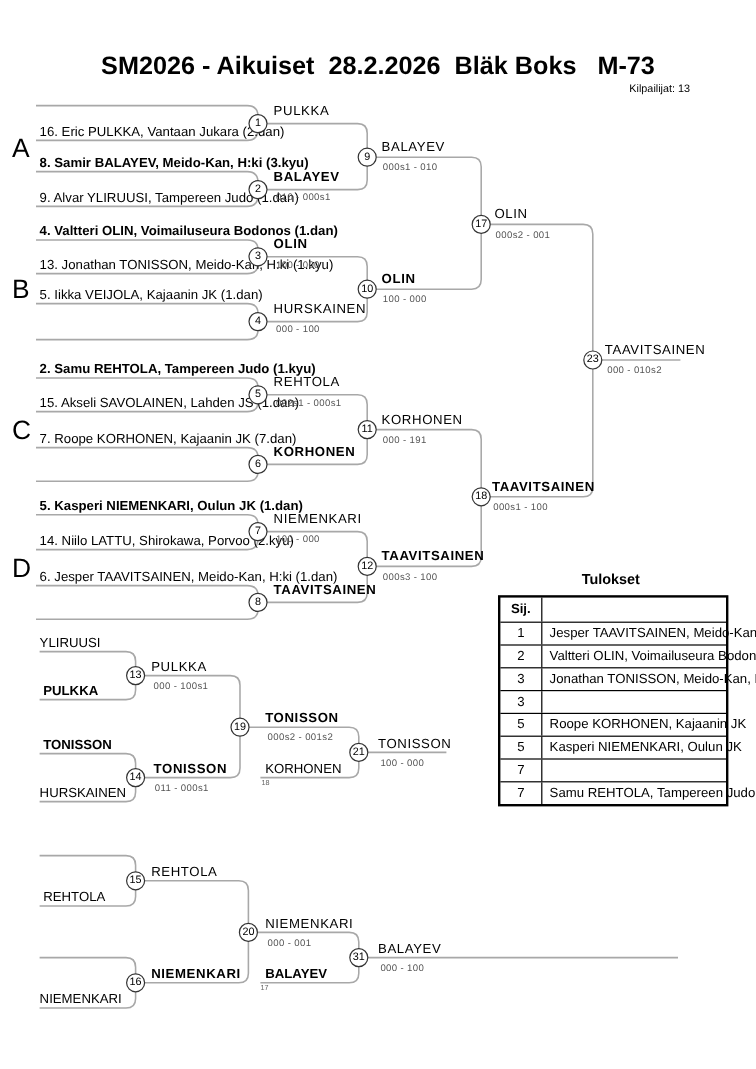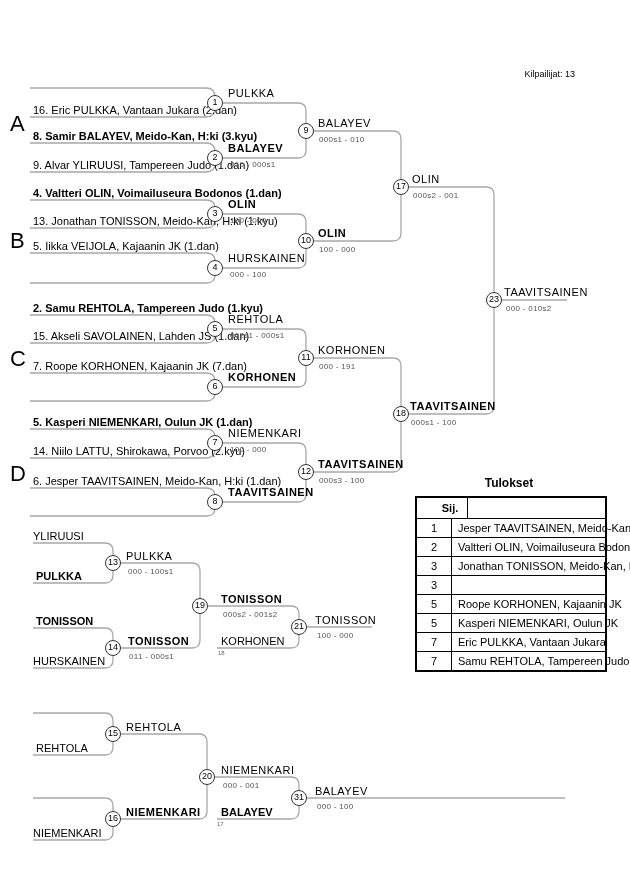--- a/index.html
+++ b/index.html
@@ -15,31 +15,32 @@
   .bold{font-weight:bold;}
   .ref{position:absolute;font-size:6px;line-height:7px;color:#666;}
   .circle{position:absolute;width:16px;height:16px;box-sizing:border-box;border:1.2px solid #333;
           border-radius:50%;background:#fff;font-size:9px;line-height:13px;text-align:center;}
   svg.lines{position:absolute;left:0;top:0;}
   
   .results-title{position:absolute;left:415px;top:476px;width:188px;text-align:center;
                  font-size:12px;font-weight:bold;}
   .results{position:absolute;left:415px;top:496px;width:188px;border:2px solid #000;background:#fff;}
   .rrow{display:flex;height:18px;border-top:1px solid #000;}
-  .rrow.header{height:20px;border-top:none;margin-left:16px;}
+  .rrow.header{height:20px;border-top:none;}
   .cell-sij{flex:none;width:34px;border-right:1px solid #000;text-align:center;
             font-size:11px;line-height:18px;}
   .cell-nimi{flex:1;font-size:11px;line-height:18px;padding-left:6px;white-space:nowrap;overflow:visible;}
   .rrow.header .cell-sij,.rrow.header .cell-nimi{font-weight:bold;line-height:20px;text-align:center;padding-left:0;}
 </style>
 </head>
 <body>
 
 <div class="page">
 
+  <div class="title">SM2026 - Aikuiset  28.2.2026  Bläk Boks   M-73</div>
   <div class="competitors">Kilpailijat: 13</div>
 
   <svg class="lines" width="630" height="891" viewBox="0 0 630 891">
     <g stroke="#a8a8a8" stroke-width="1.3" fill="none">
 
       <path d="M30,88 H206 Q215,88 215,97 V103"></path>
         <path d="M30,117 H206 Q215,117 215,108 V103"></path>
       <path d="M30,143 H206 Q215,143 215,152 V158"></path>
         <path d="M30,172 H206 Q215,172 215,163 V158"></path>
       <path d="M30,200 H206 Q215,200 215,208 V214"></path>
@@ -216,21 +217,20 @@
     <div class="rrow">
       <div class="cell-sij">5</div>
       <div class="cell-nimi">Roope KORHONEN, Kajaanin JK</div>
     </div>
     <div class="rrow">
       <div class="cell-sij">5</div>
       <div class="cell-nimi">Kasperi NIEMENKARI, Oulun JK</div>
     </div>
     <div class="rrow">
       <div class="cell-sij">7</div>
-      <div class="cell-nimi">Eric PULKKA, Vantaan Jukara</div>
     </div>
     <div class="rrow">
       <div class="cell-sij">7</div>
       <div class="cell-nimi">Samu REHTOLA, Tampereen Judo</div>
     </div>
   </div>
 
 </div>
 
 </body></html>

